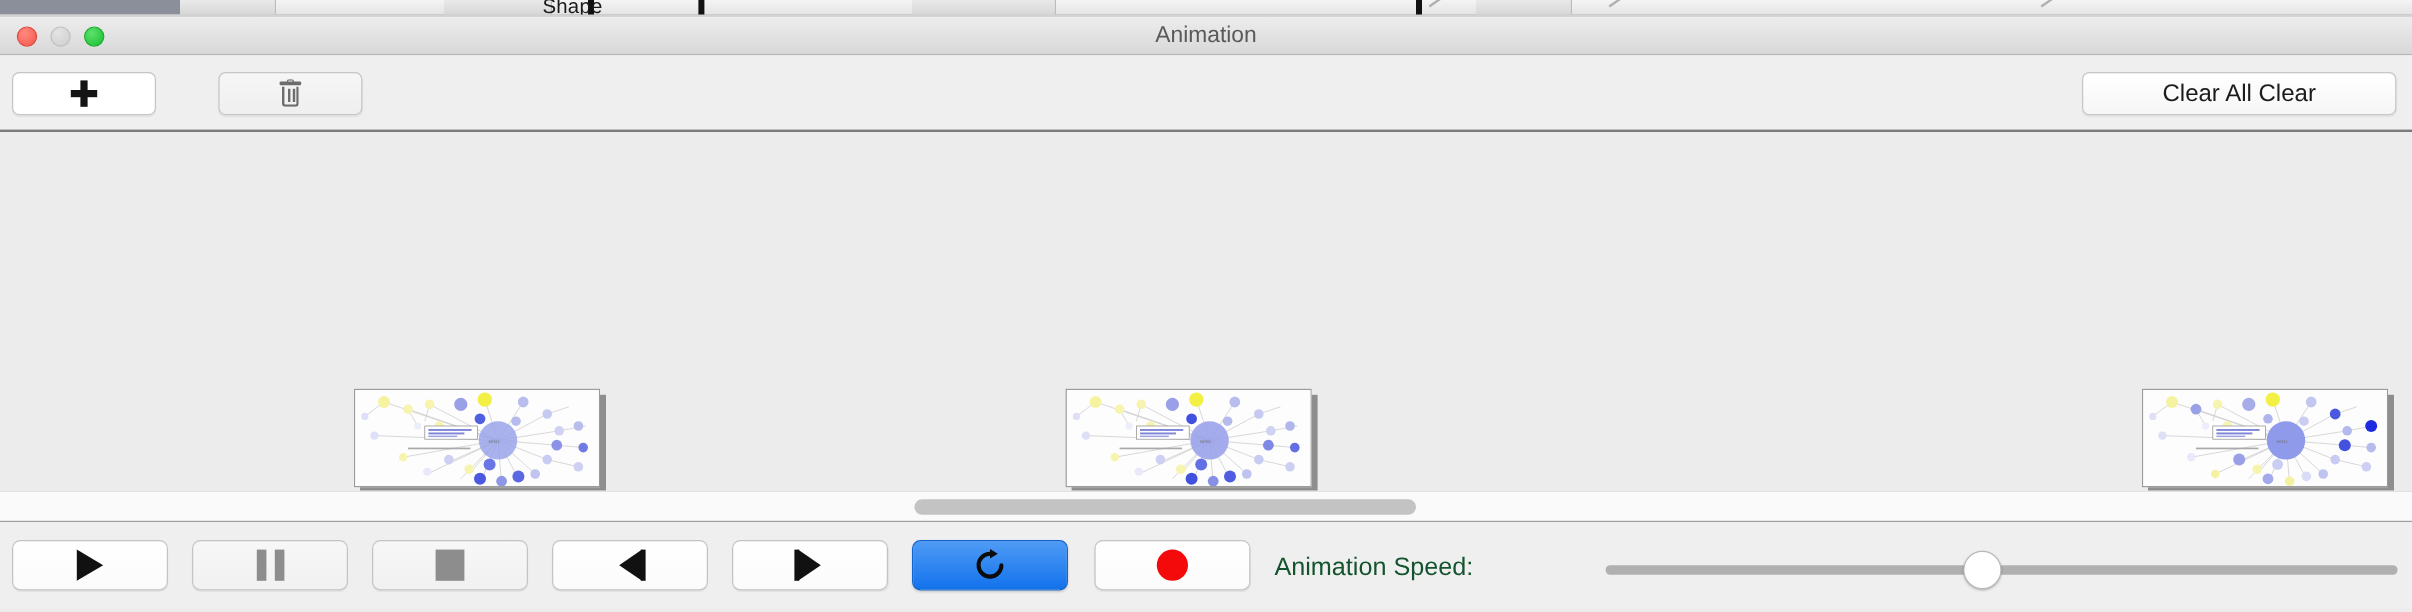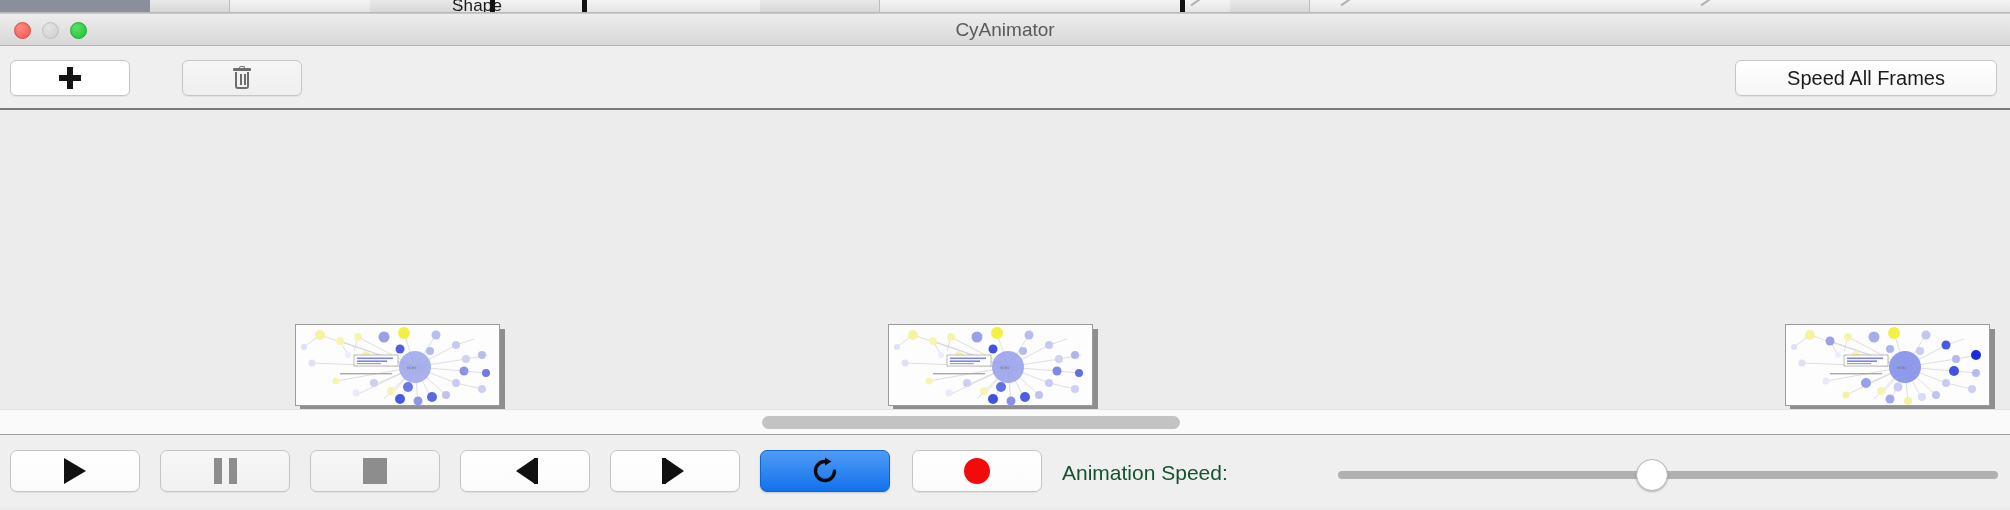--- a/index.html
+++ b/index.html
@@ -195,36 +195,36 @@
 </div>
 
 <div id="window">
 
   <div id="titlebar">
     <div id="traffic">
       <div class="light close"></div>
       <div class="light min"></div>
       <div class="light max"></div>
     </div>
-    <div id="window-title">CyAnimator</div>
+    <div id="window-title">Animation</div>
   </div>
 
   <div id="toolbar">
     <div class="tbtn" id="btn-add">
       <span class="plus-ico"></span>
     </div>
     <div class="tbtn" id="btn-del">
       <span class="trash-ico">
         <span class="handle"></span>
           <span class="lid"></span>
           <span class="can"></span>
       </span>
     </div>
     <div class="tbtn" id="btn-clear">
-      <span class="lbl">Speed All Frames</span>
+      <span class="lbl">Clear All Clear</span>
     </div>
   </div>
 
   <div id="timeline">
 
     <div class="frame" id="fr1" style="left:295px;">
       <div class="shadow"></div>
       <div class="pic">
         <svg width="205" height="82" viewBox="0 0 205 82" xmlns="http://www.w3.org/2000/svg">
           <rect width="205" height="82" fill="#fdfdfd"></rect>

